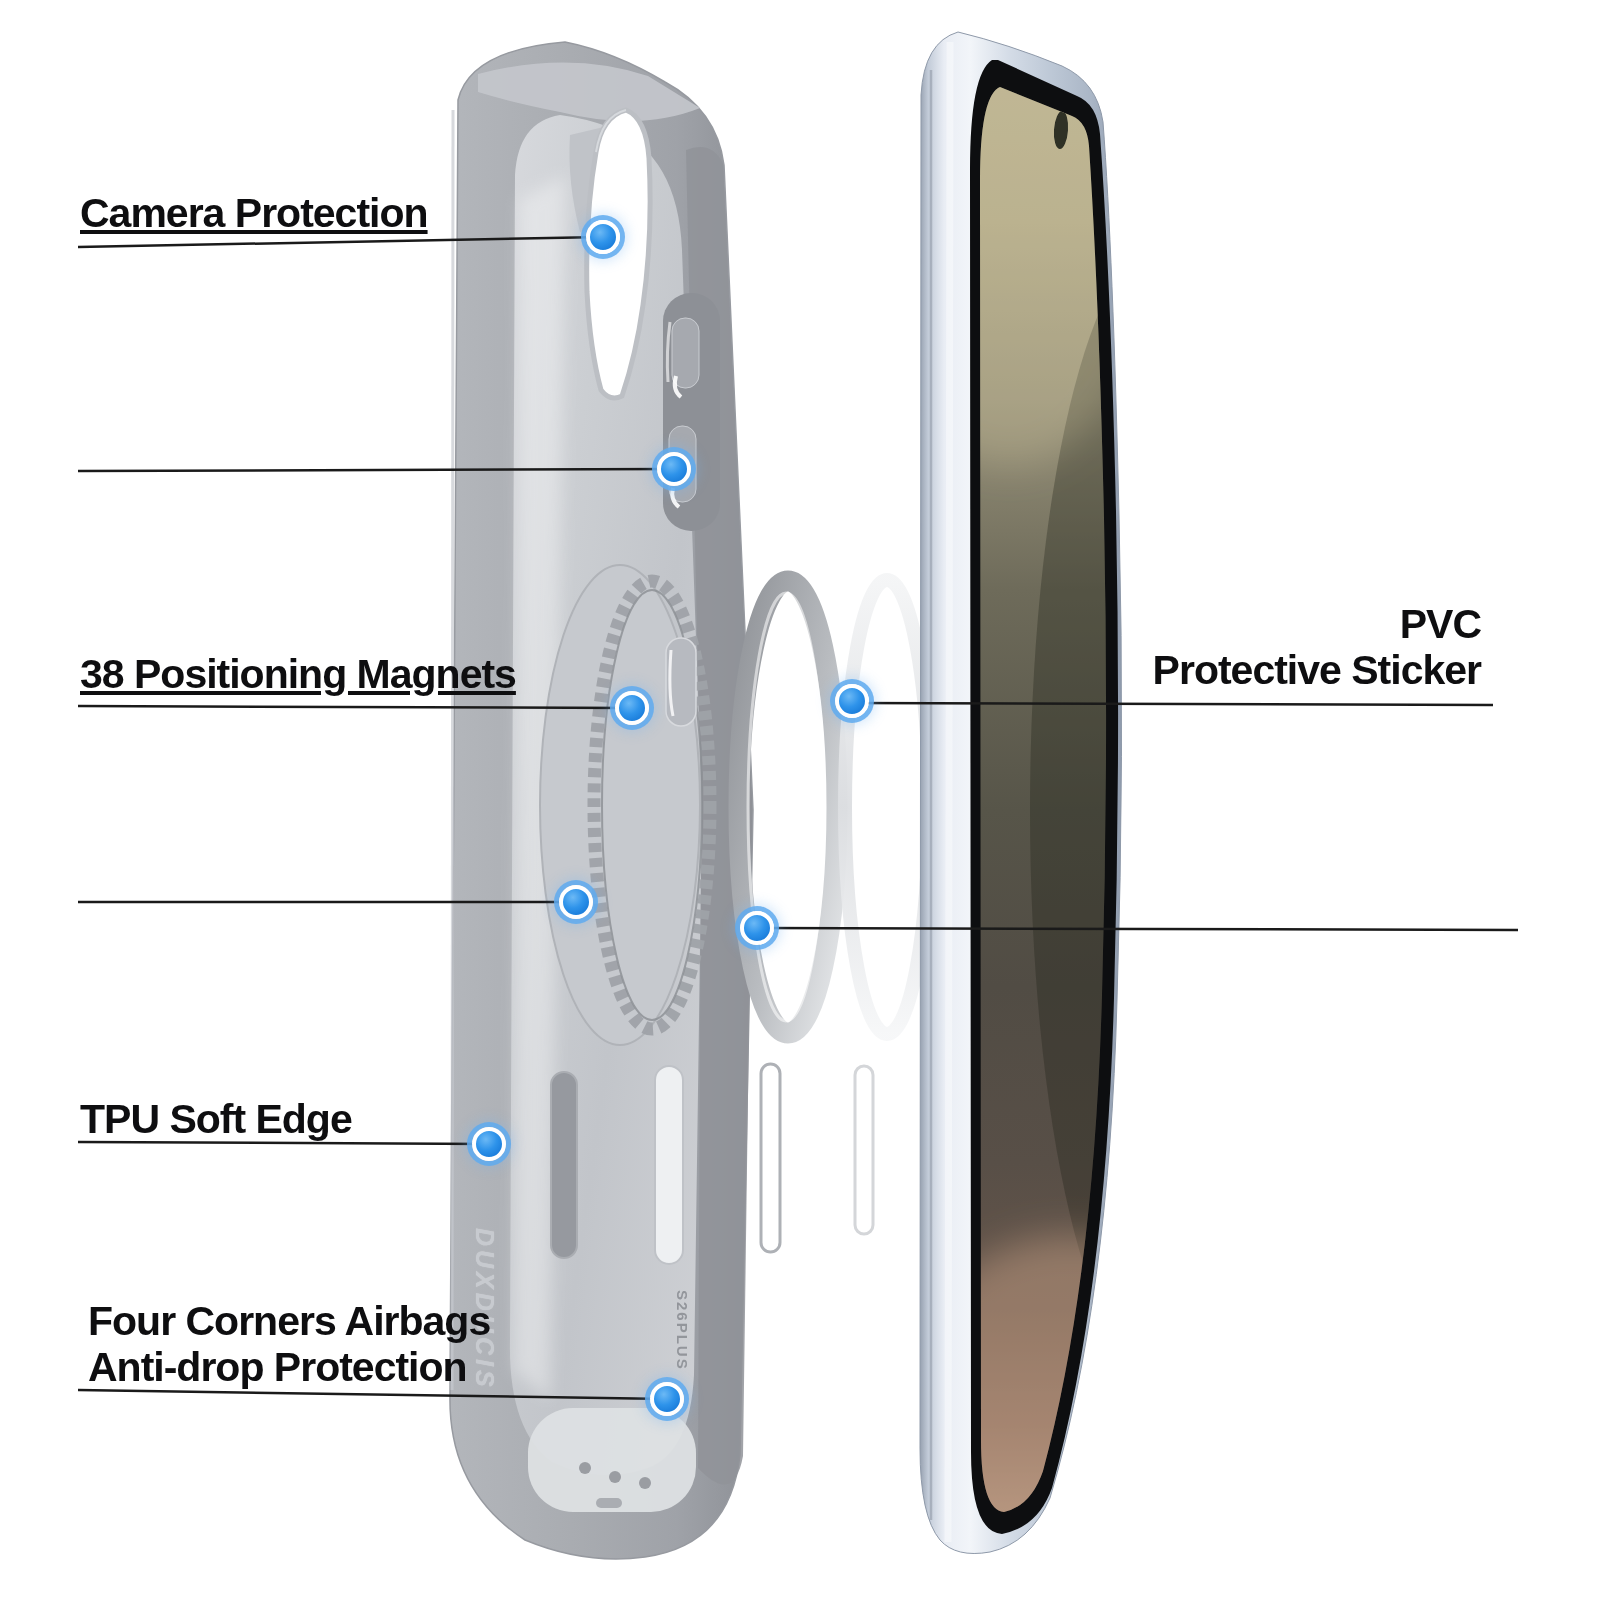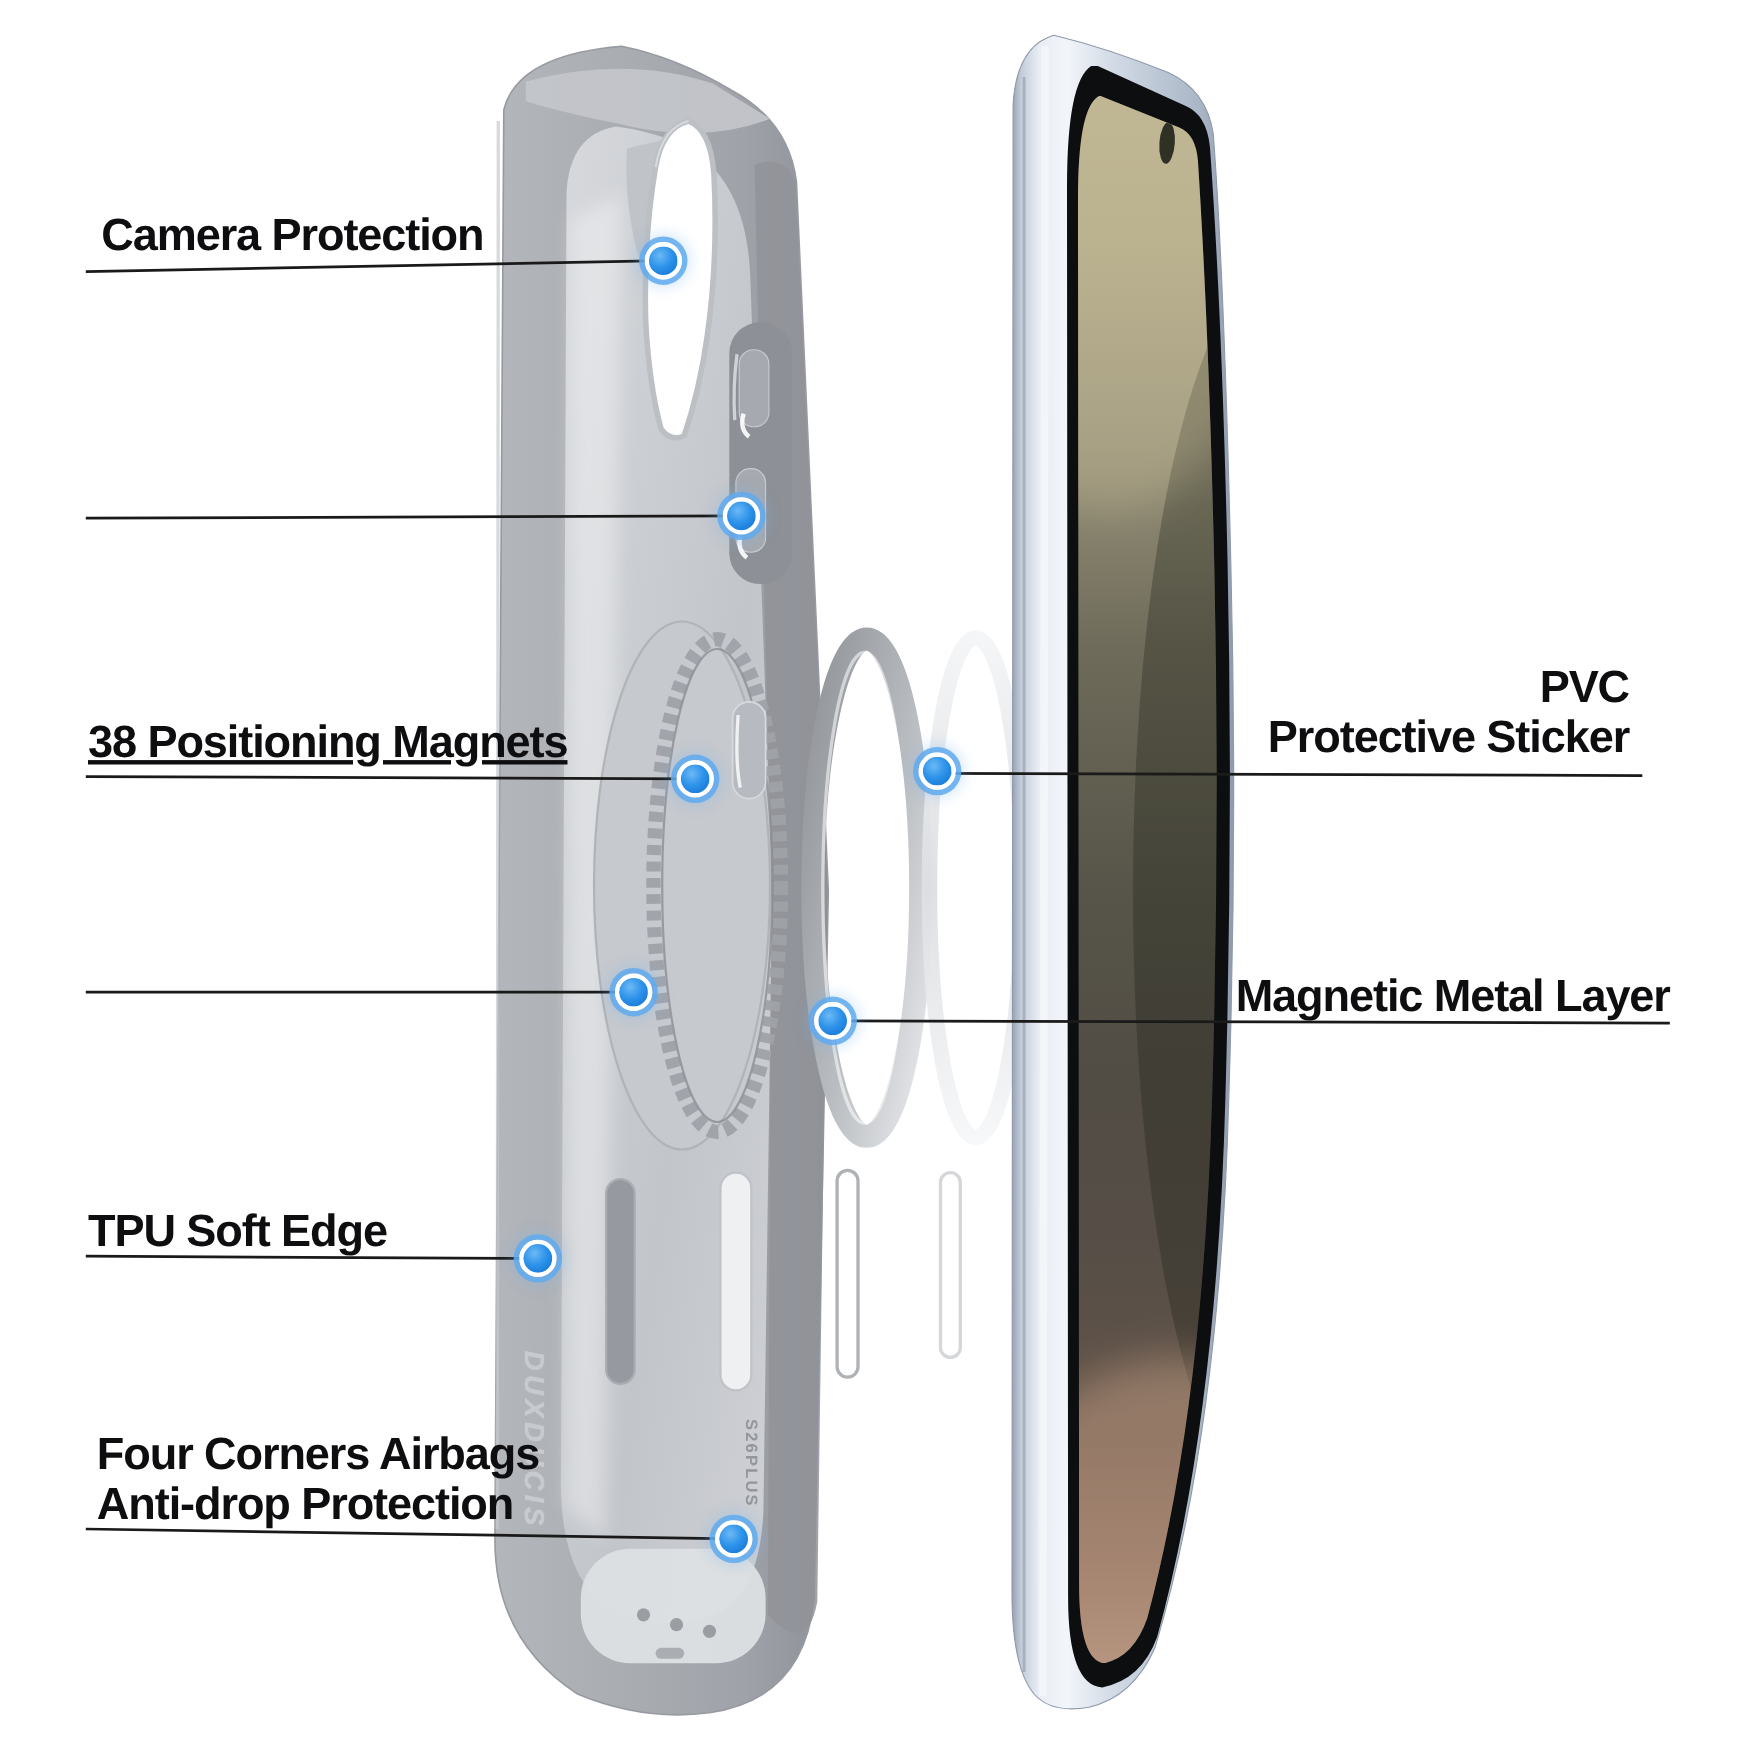--- a/index.html
+++ b/index.html
@@ -173,39 +173,38 @@
       <line x1="78" y1="1142" x2="489" y2="1144"></line>
       <line x1="78" y1="1390" x2="667" y2="1399"></line>
       <line x1="852" y1="703" x2="1493" y2="705"></line>
       <line x1="757" y1="928" x2="1518" y2="930"></line>
     </g>
   </svg>
 
   <div class="emboss-brand">DUXDUCIS</div>
   <div class="emboss-model">S26PLUS</div>
 
-  <div class="callout-label" style="left:92px; top:190px;">Camera Protection</div>
+  <div class="callout-label" style="left:80px; top:190px;text-decoration:underline;">Camera Protection</div>
 
 
   <div class="callout-label" style="left:80px; top:651px;text-decoration:underline;">38 Positioning Magnets</div>
 
 
   <div class="callout-label" style="left:80px; top:1096px;text-align:center;">TPU Soft Edge</div>
 
   <div class="callout-label" style="left:88px; top:1298px;">
     <div>Four Corners Airbags</div>
     <div>Anti-drop Protection</div>
   </div>
 
   <div class="callout-label right" style="right:119px; top:601px;">
     <div>PVC</div>
     <div>Protective Sticker</div>
   </div>
 
-  <div class="callout-label right" style="right:82px; top:882px;">Magnetic Metal Layer</div>
 
   <div class="dot" style="left:603px; top:237px;"></div>
   <div class="dot" style="left:674px; top:469px;"></div>
   <div class="dot" style="left:632px; top:708px;"></div>
   <div class="dot" style="left:576px; top:902px;"></div>
   <div class="dot" style="left:489px; top:1144px;"></div>
   <div class="dot" style="left:667px; top:1399px;"></div>
   <div class="dot" style="left:852px; top:701px;"></div>
   <div class="dot" style="left:757px; top:928px;"></div>
 

